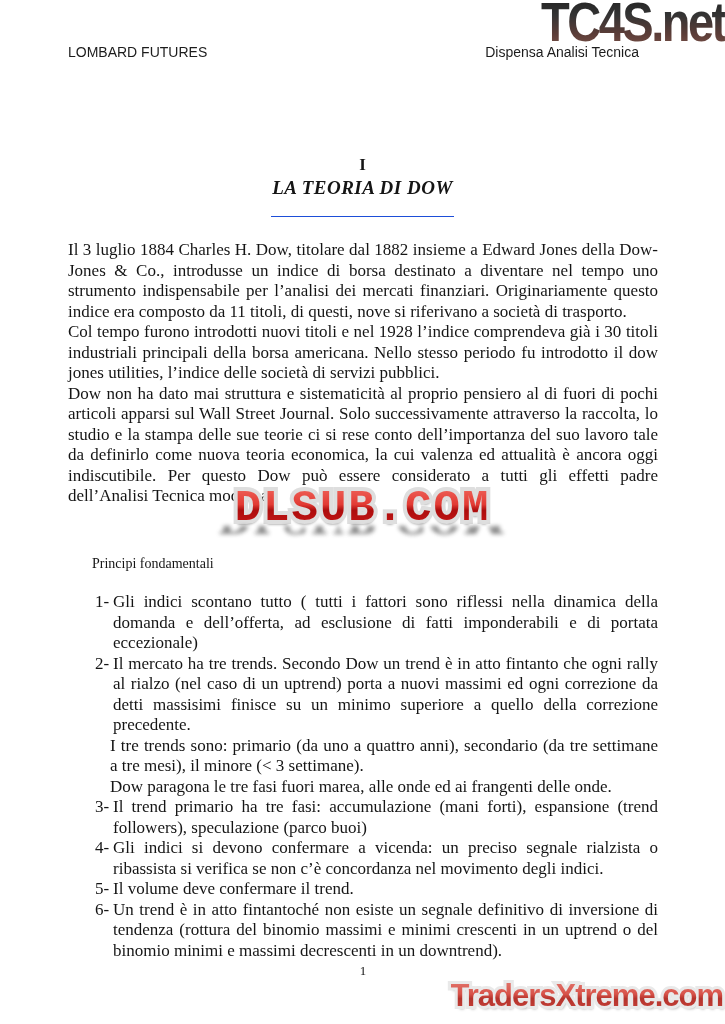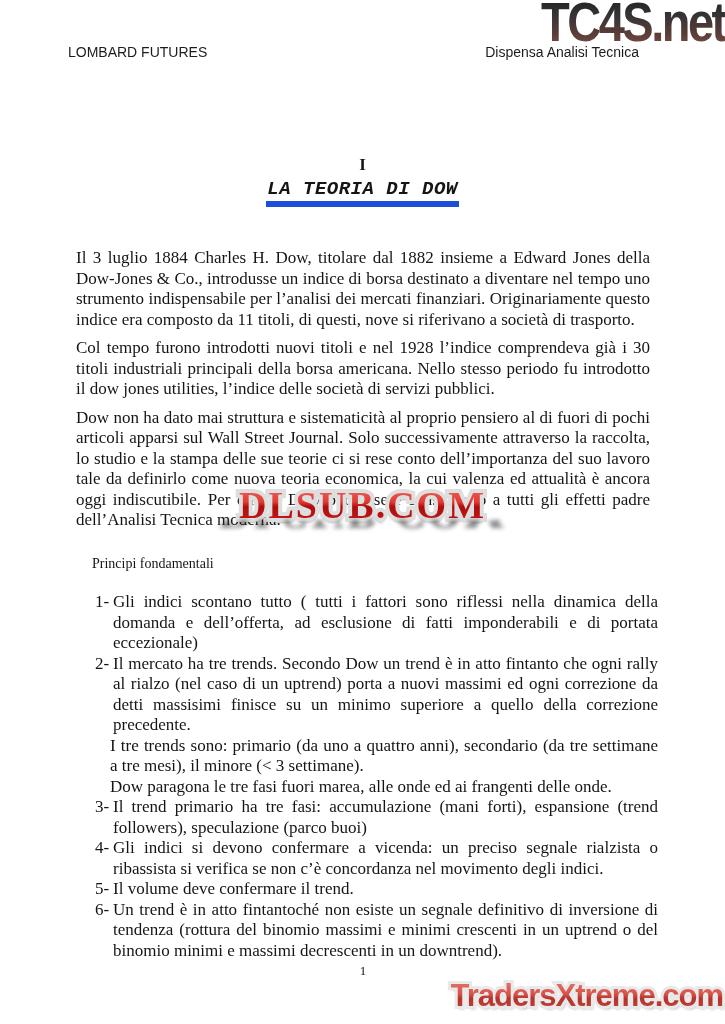--- a/index.html
+++ b/index.html
@@ -15,31 +15,31 @@
   .tc4s{position:absolute;top:-6px;right:0;font-family:"Liberation Sans",sans-serif;
         font-weight:bold;font-size:56px;letter-spacing:-3px;line-height:1;
         transform:scaleX(0.84);transform-origin:100% 50%;
         background:linear-gradient(180deg,#1f1f1f 0%,#343434 38%,#5c3d38 72%,#7d544b 100%);
         -webkit-background-clip:text;background-clip:text;color:transparent;}
 
   
   .title-block{position:absolute;top:155px;left:0;width:100%;text-align:center;}
   .chapter{font-size:17px;font-weight:bold;line-height:20px;}
   .heading{font-size:19px;font-weight:bold;font-style:italic;letter-spacing:.5px;margin-top:2px;}
-  .heading span{display:inline-block;border-bottom:6px solid #1d4ed8;padding:0 1px 1px 1px;font-family:Liberation Mono, monospace;}
+  .heading span{display:inline-block;border-bottom:1px solid #1d4ed8;padding:0 1px 17px 1px;}
 
   
   .body-text{position:absolute;top:240px;left:68px;width:590px;
              font-size:17px;line-height:20.5px;text-align:justify;}
-  .body-text p{margin:8px;}
+  .body-text p{margin:0;}
 
   
   .dlsub-block{position:absolute;top:486px;left:0;width:100%;text-align:center;line-height:1;}
   .dlsub-stack{position:relative;display:inline-block;
-               font-family:Liberation Serif, serif;font-weight:bold;font-size:38px;letter-spacing:2px;}
+               font-family:Liberation Mono, monospace;font-weight:bold;font-size:44px;letter-spacing:2px;}
   .dlsub-back{color:#c01818;-webkit-text-stroke:8px #dedede;
               text-shadow:0 4px 3px rgba(70,70,70,.75),0 -2px 2px rgba(120,120,120,.5);}
   .dlsub-front{position:absolute;left:0;top:0;width:100%;
                background:linear-gradient(180deg,#f0655c 0%,#e23b34 42%,#ad0d0d 55%,#cc1a1a 100%);
                -webkit-background-clip:text;background-clip:text;color:transparent;}
   .dlsub-reflect{height:13px;overflow:hidden;margin-top:-4px;
                  transform:scaleY(-1);filter:blur(2px) grayscale(1) brightness(.55);opacity:.55;
                  font-family:"DejaVu Serif",serif;font-weight:bold;font-size:38px;letter-spacing:2px;
                  color:#555;}
 

